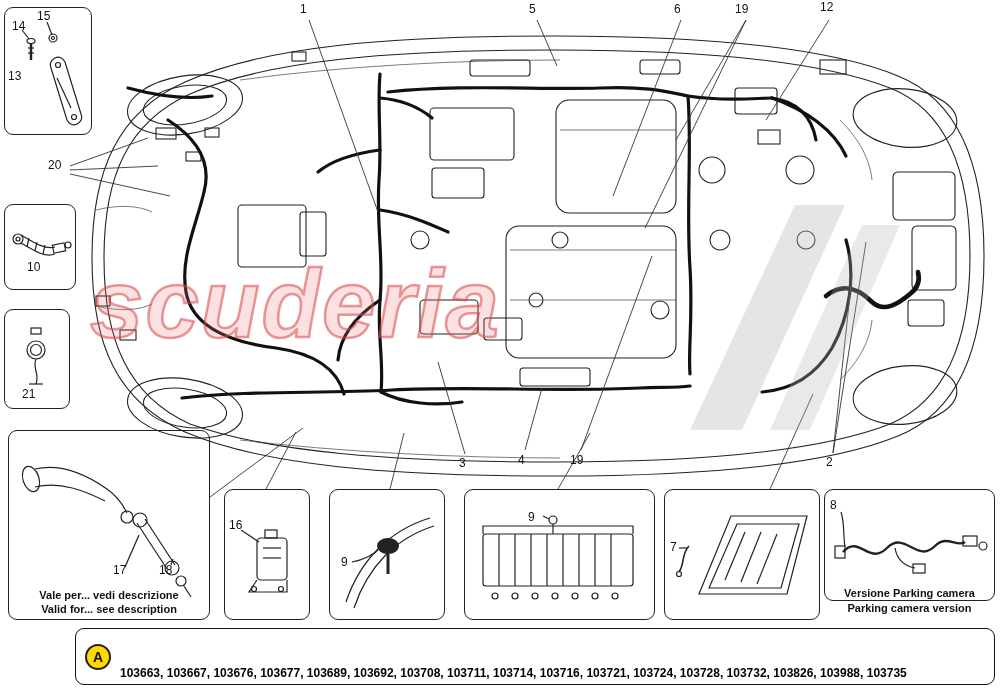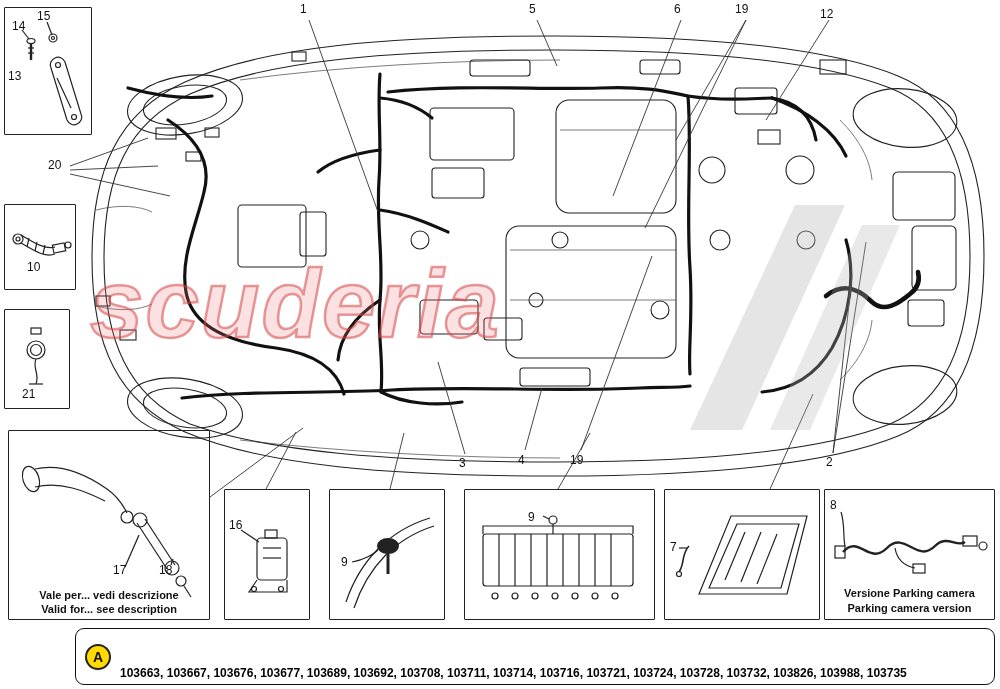--- a/index.html
+++ b/index.html
@@ -1,20 +1,20 @@
 <!DOCTYPE html>
 <html><head>
 <meta charset="utf-8">
 <style>
   *{margin:0;padding:0;box-sizing:border-box}
   html,body{width:1000px;height:689px}
   body{background:#fff;font-family:"Liberation Sans","DejaVu Sans",sans-serif;position:relative;overflow:hidden;color:#111}
   .layer{position:absolute;left:0;top:0}
   .callout{position:absolute;font-size:12px;color:#111;z-index:20;line-height:1}
-  .box{position:absolute;border:1.3px solid #222;border-radius:1px;z-index:10;background:transparent}
+  .box{position:absolute;border:1.3px solid #222;border-radius:9px;z-index:10;background:transparent}
   .box svg{position:absolute;left:0;top:0}
   .caption{position:absolute;width:100%;text-align:center;font-size:11px;font-weight:bold;color:#111;line-height:1.25}
   .watermark{position:absolute;inset:0;z-index:5;pointer-events:none}
   .wm-scuderia{position:absolute;left:90px;top:256px;font-size:96px;font-weight:bold;font-style:italic;letter-spacing:2px;
     color:rgba(235,120,120,0.22);-webkit-text-stroke:2.5px rgba(215,70,70,0.55);line-height:1;white-space:nowrap}
   .wm-carparts{position:absolute;left:100px;top:384px;font-size:38px;letter-spacing:32px;color:rgba(130,130,130,0.55);line-height:1;white-space:nowrap}
   .footer{position:absolute;left:75px;top:628px;width:920px;height:57px;border:1.6px solid #111;border-radius:9px;z-index:12;background:transparent}
   .badge{position:absolute;left:9px;top:15px;width:26px;height:26px;border-radius:50%;background:#ffd900;border:2px solid #222;
     text-align:center;line-height:22px;font-weight:bold;font-size:14px;color:#111}
   .ft{position:absolute;left:44px;font-weight:bold;color:#000;white-space:nowrap}
@@ -140,21 +140,21 @@
     <path d="M690,430 L795,205 L845,205 L742,430 Z" fill="#b5b5b5" opacity="0.35"></path>
     <path d="M770,430 L862,225 L900,225 L810,430 Z" fill="#b5b5b5" opacity="0.3"></path>
   </svg>
   <div class="wm-scuderia">scuderia</div>
 </div>
 
 <div class="callout" style="left:300px;top:3px">1</div>
 <div class="callout" style="left:529px;top:3px">5</div>
 <div class="callout" style="left:674px;top:3px">6</div>
 <div class="callout" style="left:735px;top:3px">19</div>
-<div class="callout" style="left:820px;top:8px">12</div>
+<div class="callout" style="left:820px;top:1px">12</div>
 <div class="callout" style="left:48px;top:159px">20</div>
 <div class="callout" style="left:459px;top:457px">3</div>
 <div class="callout" style="left:518px;top:454px">4</div>
 <div class="callout" style="left:570px;top:454px">19</div>
 <div class="callout" style="left:826px;top:456px">2</div>
 <div class="callout" style="left:12px;top:20px">14</div>
 <div class="callout" style="left:37px;top:10px">15</div>
 <div class="callout" style="left:8px;top:70px">13</div>
 <div class="callout" style="left:27px;top:261px">10</div>
 <div class="callout" style="left:22px;top:388px">21</div>
@@ -280,21 +280,21 @@
     <path d="M44,98 L72,34 L134,34 L116,98 Z"></path>
     <line x1="60" y1="90" x2="80" y2="42"></line>
       <line x1="76" y1="92" x2="96" y2="42"></line>
       <line x1="92" y1="94" x2="112" y2="44"></line>
     <path d="M24,56 C16,64 20,74 14,82" style="stroke-width:1.6"></path>
     <circle cx="14" cy="84" r="2.5"></circle>
     <path d="M14,58 L22,58"></path>
   </svg>
 </div>
 
-<div class="box" style="left:824px;top:489px;width:171px;height:131px">
+<div class="box" style="left:824px;top:489px;width:171px;height:112px">
   <svg class="sk" width="171" height="131" viewBox="0 0 171 131">
     <path d="M16,22 C20,34 18,48 20,56"></path>
     <path d="M18,62 C34,44 44,76 62,58 C80,40 92,74 110,56 C122,44 132,58 140,52" style="stroke-width:2.4"></path>
     <rect x="10" y="56" width="10" height="12"></rect>
     <rect x="138" y="46" width="14" height="10"></rect>
     <circle cx="158" cy="56" r="4"></circle>
     <path d="M70,58 C72,70 80,76 90,78"></path>
     <rect x="88" y="74" width="12" height="9"></rect>
   </svg>
   <div class="caption" style="top:97px">Versione Parking camera</div>

